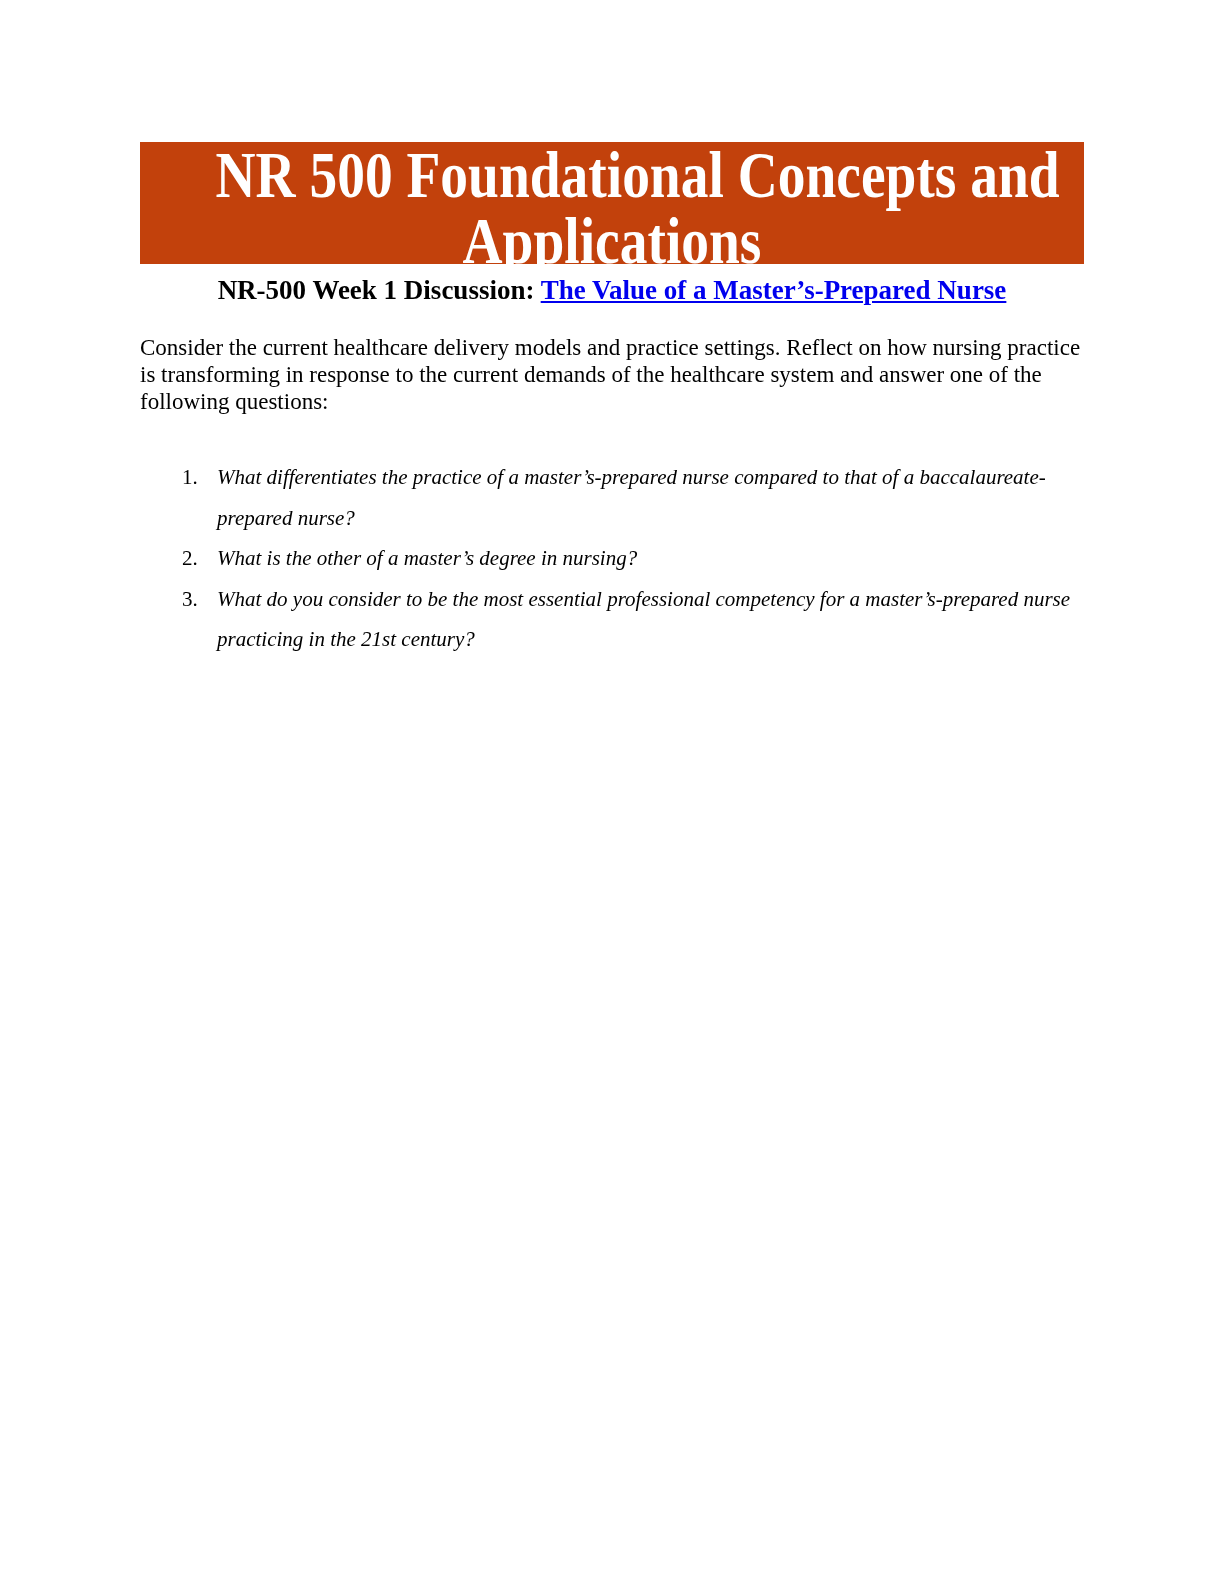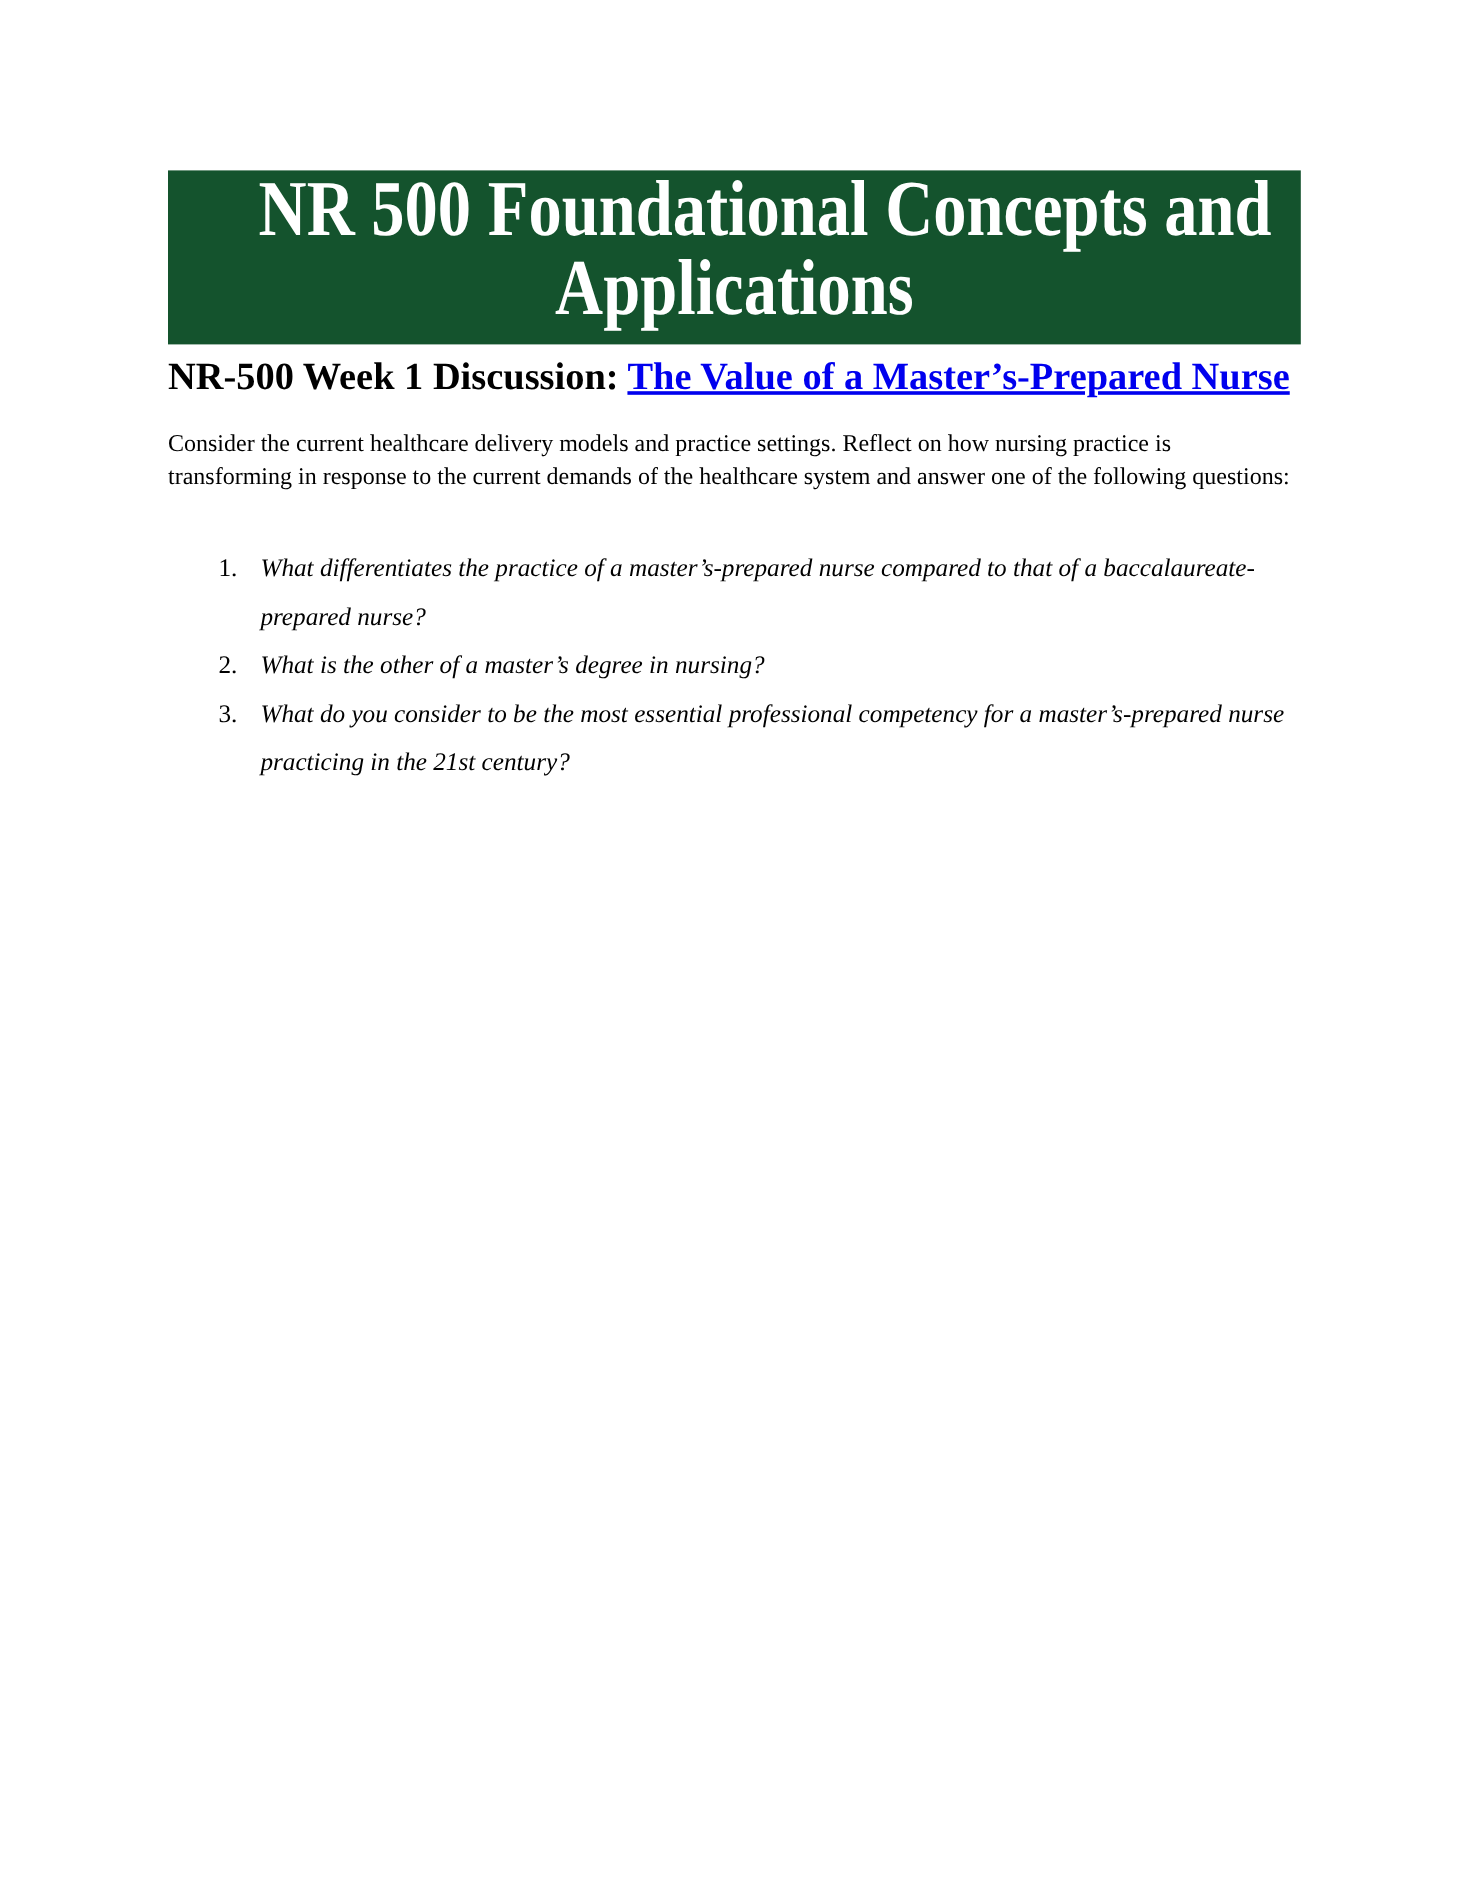--- a/index.html
+++ b/index.html
@@ -13,49 +13,50 @@
     font-family: "Liberation Serif", "DejaVu Serif", serif;
     color: #000000;
     overflow: hidden;
   }
   .page {
     width: 944px;
     margin: 0 auto;
     padding-top: 142px;
   }
   .banner {
-    background: #14532d;
+    background: #c2410c;
     color: #ffffff;
-    height: 145px;
+    height: 122px;
     text-align: center;
     font-weight: 700;
     font-size: 66px;
     line-height: 66px;
     overflow: hidden;
   }
   .banner-line {
     transform: scaleX(0.84);
     transform-origin: 50% 50%;
     white-space: nowrap;
   }
   .heading {
     margin: 11px 0 0 0;
-    font-size: 32px;
+    font-size: 27px;
     line-height: 31px;
     font-weight: 700;
+    text-align: center;
   }
   .heading a {
     color: #0000EE;
     text-decoration: underline;
     font-weight: 700;
     cursor: pointer;
   }
   .para {
     margin: 28px 0 0 0;
-    font-size: 20px;
+    font-size: 23px;
     line-height: 27px;
   }
   .questions {
     margin-top: 42px;
     padding-left: 42px;
     font-size: 21px;
     line-height: 40.5px;
   }
   .q-item {
     display: flex;

